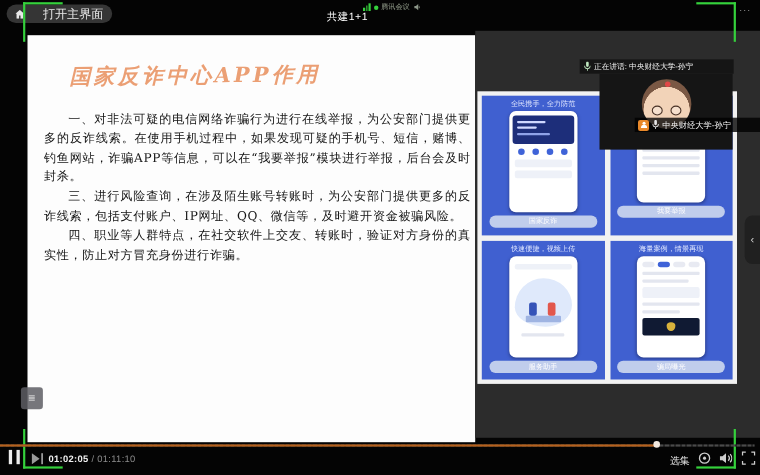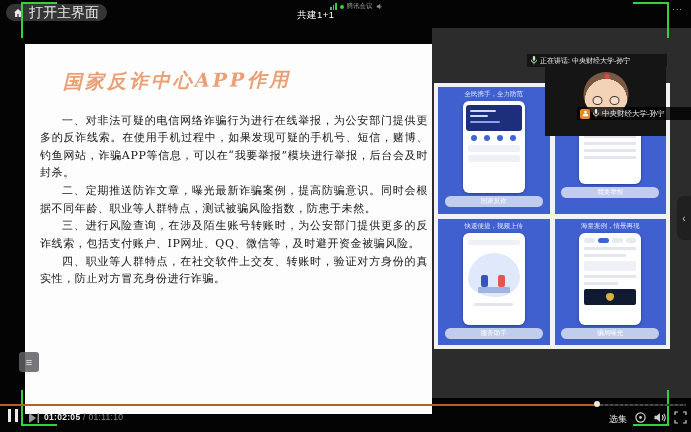--- a/index.html
+++ b/index.html
@@ -2,33 +2,33 @@
 <html><head>
 <meta charset="utf-8">
 <style>
   html,body{margin:0;padding:0;background:#000;}
   .stage{position:relative;width:691px;height:432px;background:#040404;overflow:hidden;
          font-family:"Liberation Sans",sans-serif;-webkit-font-smoothing:antialiased;}
   .abs{position:absolute;}
 
   
   .open-main{left:6px;top:4px;height:17px;border-radius:9px;background:rgba(58,58,58,.92);
-    color:#e8e8e8;font-size:14px;display:flex;align-items:center;gap:7px;padding:0 8px;}
+    color:#e8e8e8;font-size:11px;display:flex;align-items:center;gap:17px;padding:0 8px;}
   .home-ico{width:8px;height:8px;fill:#e8e8e8;}
   .meet-title{left:297px;top:9px;color:#fff;font-size:9.5px;font-weight:normal;letter-spacing:.5px;}
   .meet-cluster{left:330px;top:2px;display:flex;align-items:center;gap:3px;color:#96a08e;font-size:6.5px;}
   .sig{display:flex;align-items:flex-end;gap:1px;}
   .sig i{display:block;width:1.5px;background:#35d13c;}
   .sig i:nth-child(1){height:3px}.sig i:nth-child(2){height:5px}.sig i:nth-child(3){height:7px}
   .gdot{width:4px;height:4px;border-radius:50%;background:#35d13c;}
   .spk-mini{fill:#8c9688;width:7px;height:7px;}
   .more-dots{left:672px;top:5px;color:#c9c9c9;font-size:8px;letter-spacing:1px;}
 
   
-  .slide{left:25px;top:44px;width:407px;height:370px;background:#fdfdfd;}
+  .slide{left:25px;top:32px;width:407px;height:370px;background:#fdfdfd;}
   .slide-title{position:absolute;left:38px;top:24px;color:#eb9f74;font-size:19px;font-weight:bold;
     font-style:italic;letter-spacing:3px;font-family:"DejaVu Serif",serif;transform:rotate(-.6deg);}
   .slide-body{position:absolute;left:15px;top:68px;width:388px;color:#141414;font-size:11px;
     line-height:17.4px;text-align:justify;font-family:"DejaVu Serif",serif;letter-spacing:.6px;}
   .slide-body p{margin:0 0 0.5px 0;text-indent:2em;}
 
   .panel{left:432px;top:28px;width:259px;height:370px;background:#2c2c2c;}
   .doc{position:absolute;left:2px;top:55px;width:236px;height:266px;background:#f2f2f2;
     display:grid;grid-template-columns:1fr 1fr;grid-template-rows:1fr 1fr;gap:5px;padding:4px;box-sizing:border-box;}
   .card{background:#4060d0;position:relative;display:flex;flex-direction:column;align-items:center;overflow:hidden;}
@@ -128,21 +128,20 @@
     <svg class="spk-mini" viewBox="0 0 10 10">
         <path d="M1 3.5h2L6 1v8L3 6.5H1zM7.2 3.2a2.6 2.6 0 0 1 0 3.6l-.7-.7a1.6 1.6 0 0 0 0-2.2z"></path>
       </svg>
   </div>
   <div class="abs more-dots">···</div>
 
   <div class="abs slide">
     <div class="slide-title">国家反诈中心APP作用</div>
     <div class="slide-body">
       <p>一、对非法可疑的电信网络诈骗行为进行在线举报，为公安部门提供更多的反诈线索。在使用手机过程中，如果发现可疑的手机号、短信，赌博、钓鱼网站，诈骗APP等信息，可以在“我要举报”模块进行举报，后台会及时封杀。</p>
-      <p>二、定期推送防诈文章，曝光最新诈骗案例，提高防骗意识。同时会根据不同年龄、职业等人群特点，测试被骗风险指数，防患于未然。</p>
       <p>三、进行风险查询，在涉及陌生账号转账时，为公安部门提供更多的反诈线索，包括支付账户、IP网址、QQ、微信等，及时避开资金被骗风险。</p>
       <p>四、职业等人群特点，在社交软件上交友、转账时，验证对方身份的真实性，防止对方冒充身份进行诈骗。</p>
     </div>
   </div>
 
   <div class="abs panel">
     <div class="doc">
 
       <div class="card">
         <span class="card-head">全民携手，全力防范</span>

